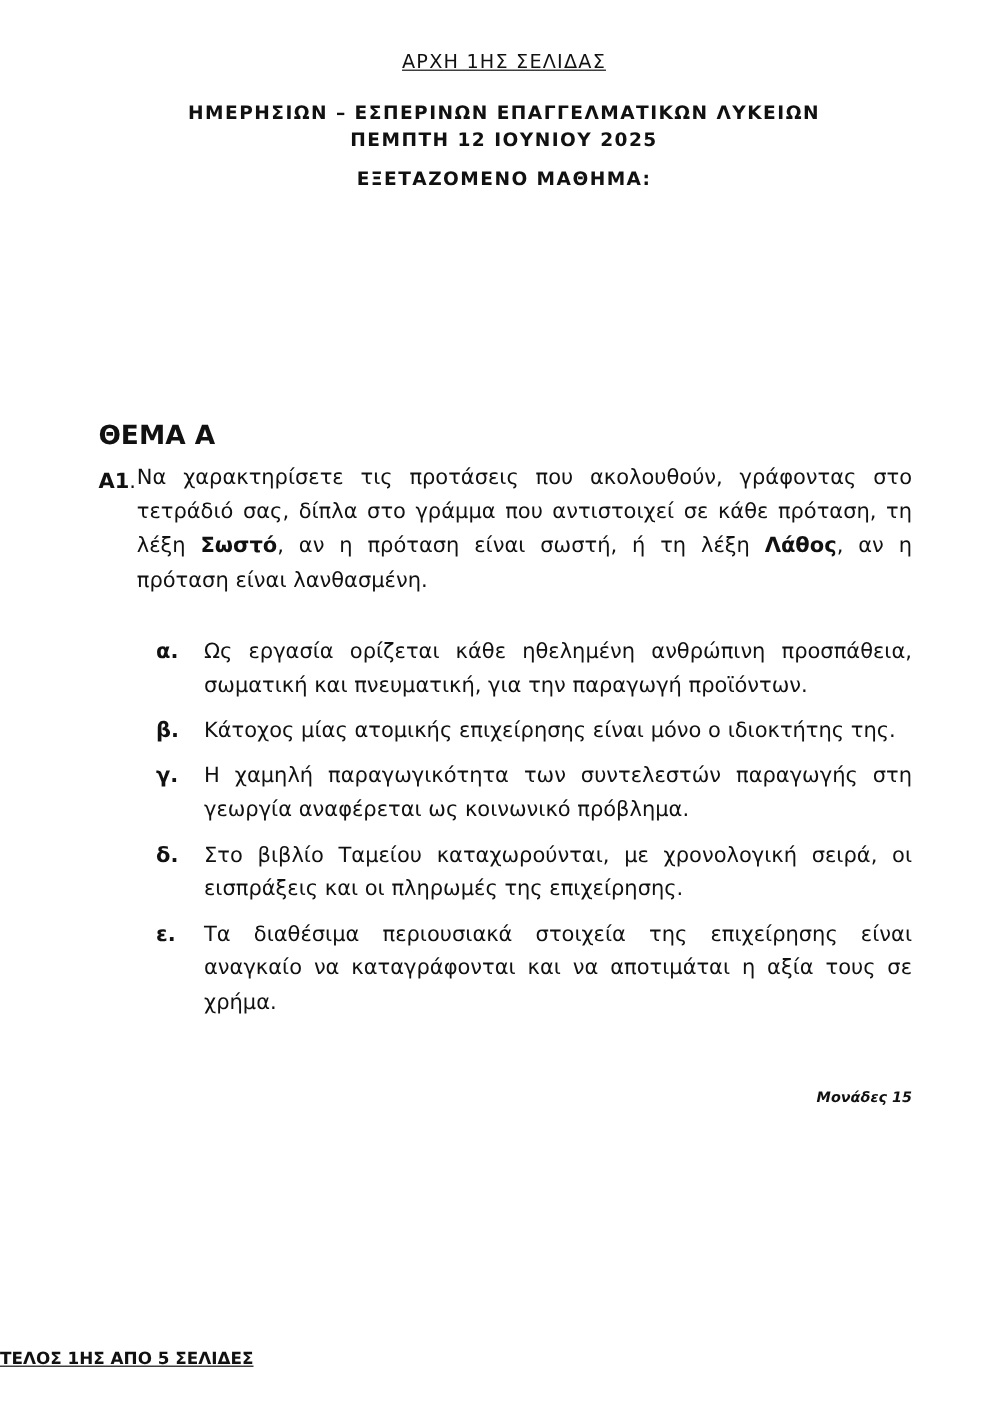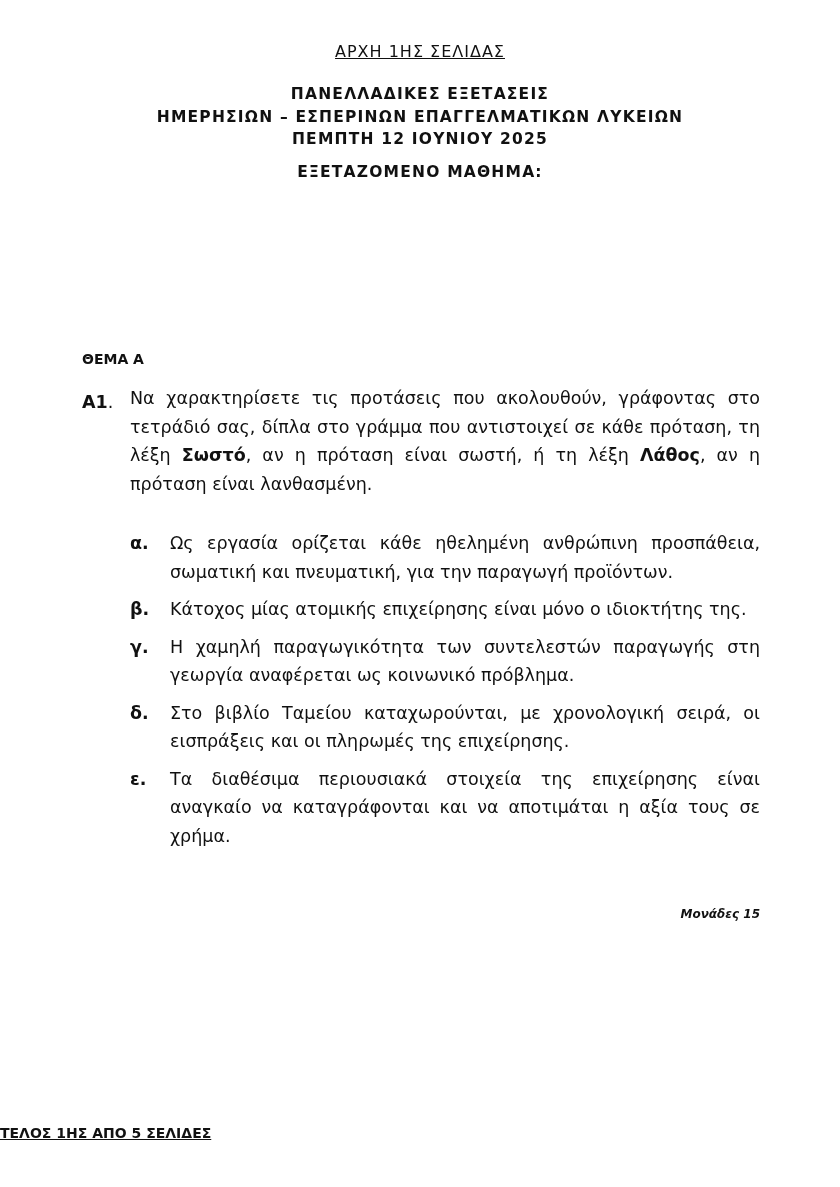--- a/index.html
+++ b/index.html
@@ -11,32 +11,32 @@
     position: absolute; top: 42px; left: 0; width: 840px; text-align: center;
     font-size: 16px; text-decoration: underline; letter-spacing: 1px;
   }
   .header-block {
     position: absolute; top: 83px; left: 0; width: 840px; text-align: center;
     font-weight: bold; font-size: 15.5px; letter-spacing: 1.2px; line-height: 22.5px;
   }
   .header-block .group { margin-bottom: 10px; }
   .section-title {
     position: absolute; top: 351px; left: 82px;
-    font-weight: bold; font-size: 14px;
+    font-weight: bold; font-size: 22px;
   }
   .question {
     position: absolute; top: 384px; left: 82px; width: 678px;
     font-size: 17.5px; line-height: 28.5px;
   }
   .q-num {
     position: absolute; left: 0; top: 4px; font-weight: bold;
   }
   .q-num .dot { font-weight: normal; }
   .q-text {
-    margin-left: 48px; text-align: justify; text-align-last: left;
+    margin-left: 32px; text-align: justify; text-align-last: left;
   }
   .q-text b { font-weight: bold; }
   .items { position: absolute; top: 529px; left: 130px; width: 630px; }
   .item { position: relative; font-size: 17.5px; line-height: 28.5px; margin-bottom: 9px; }
   .item-label { position: absolute; left: 0; top: 0; font-weight: bold; }
   .item-text { margin-left: 40px; text-align: justify; text-align-last: left; }
   .marks {
     position: absolute; top: 907px; right: 80px;
     font-weight: bold; font-size: 12px; font-style: italic;
   }
@@ -45,21 +45,20 @@
     font-weight: bold; font-size: 14px; text-decoration: underline;
   }
 </style>
 </head>
 <body>
 
 <div class="top-marker">ΑΡΧΗ 1ΗΣ ΣΕΛΙΔΑΣ</div>
 
 <div class="header-block">
   <div class="group">
-    <div>ΠΑΝΕΛΛΑΔΙΚΕΣ ΕΞΕΤΑΣΕΙΣ</div>
     <div>ΗΜΕΡΗΣΙΩΝ – ΕΣΠΕΡΙΝΩΝ ΕΠΑΓΓΕΛΜΑΤΙΚΩΝ ΛΥΚΕΙΩΝ</div>
     <div>ΠΕΜΠΤΗ 12 ΙΟΥΝΙΟΥ 2025</div>
   </div>
   <div class="group">
     <div>ΕΞΕΤΑΖΟΜΕΝΟ ΜΑΘΗΜΑ:</div>
   </div>
 </div>
 
 <div class="section-title">ΘΕΜΑ Α</div>
 

